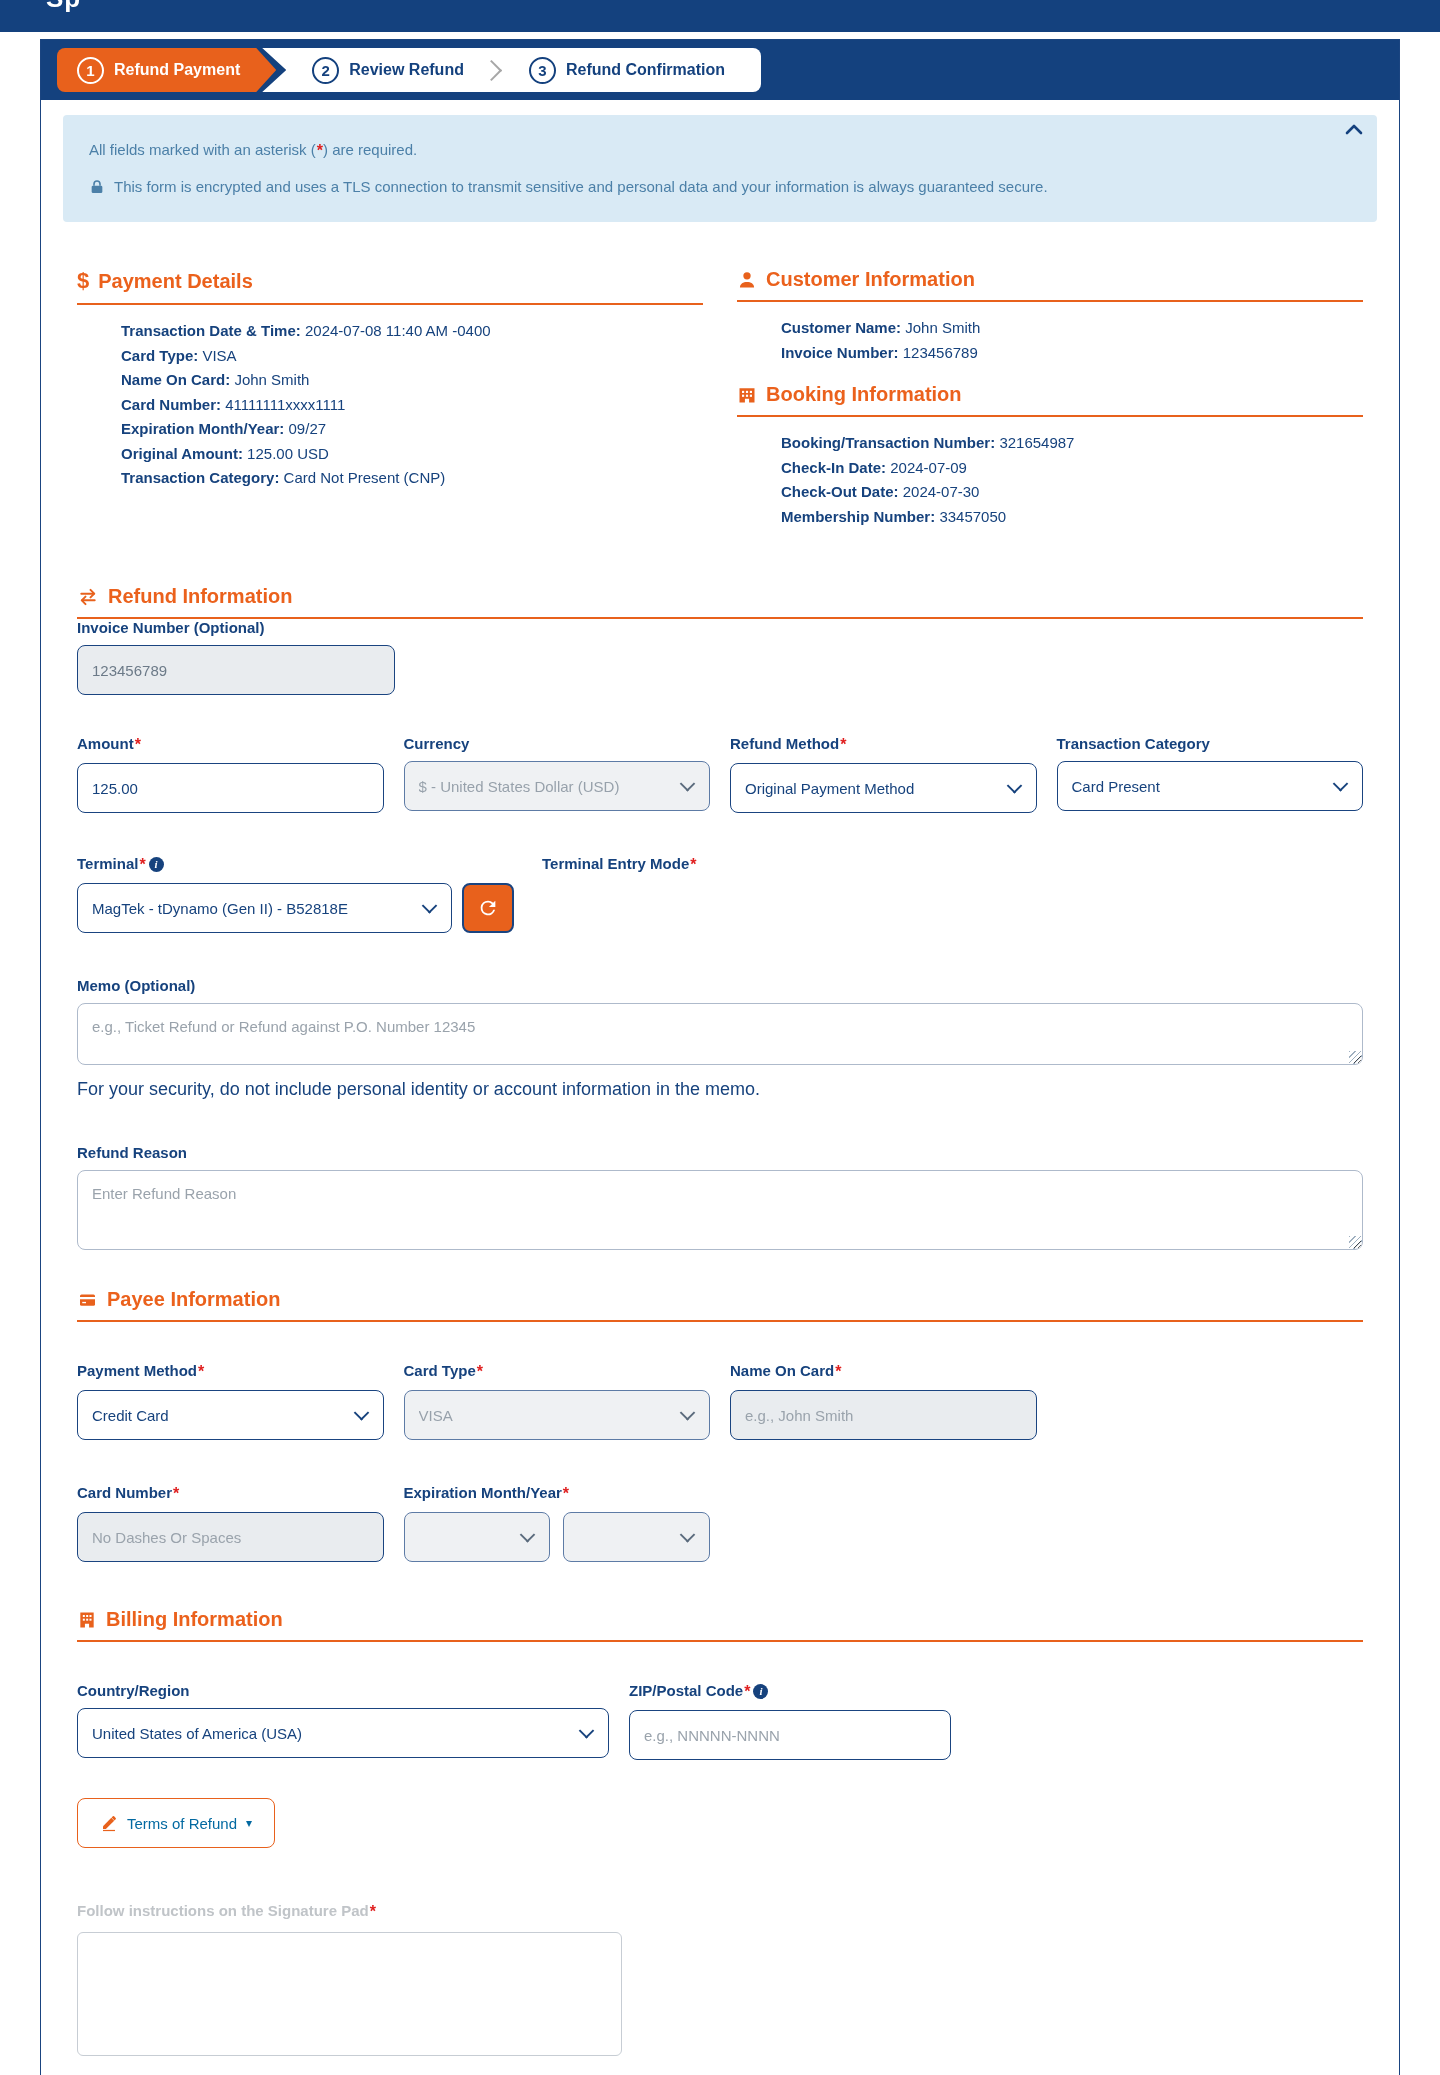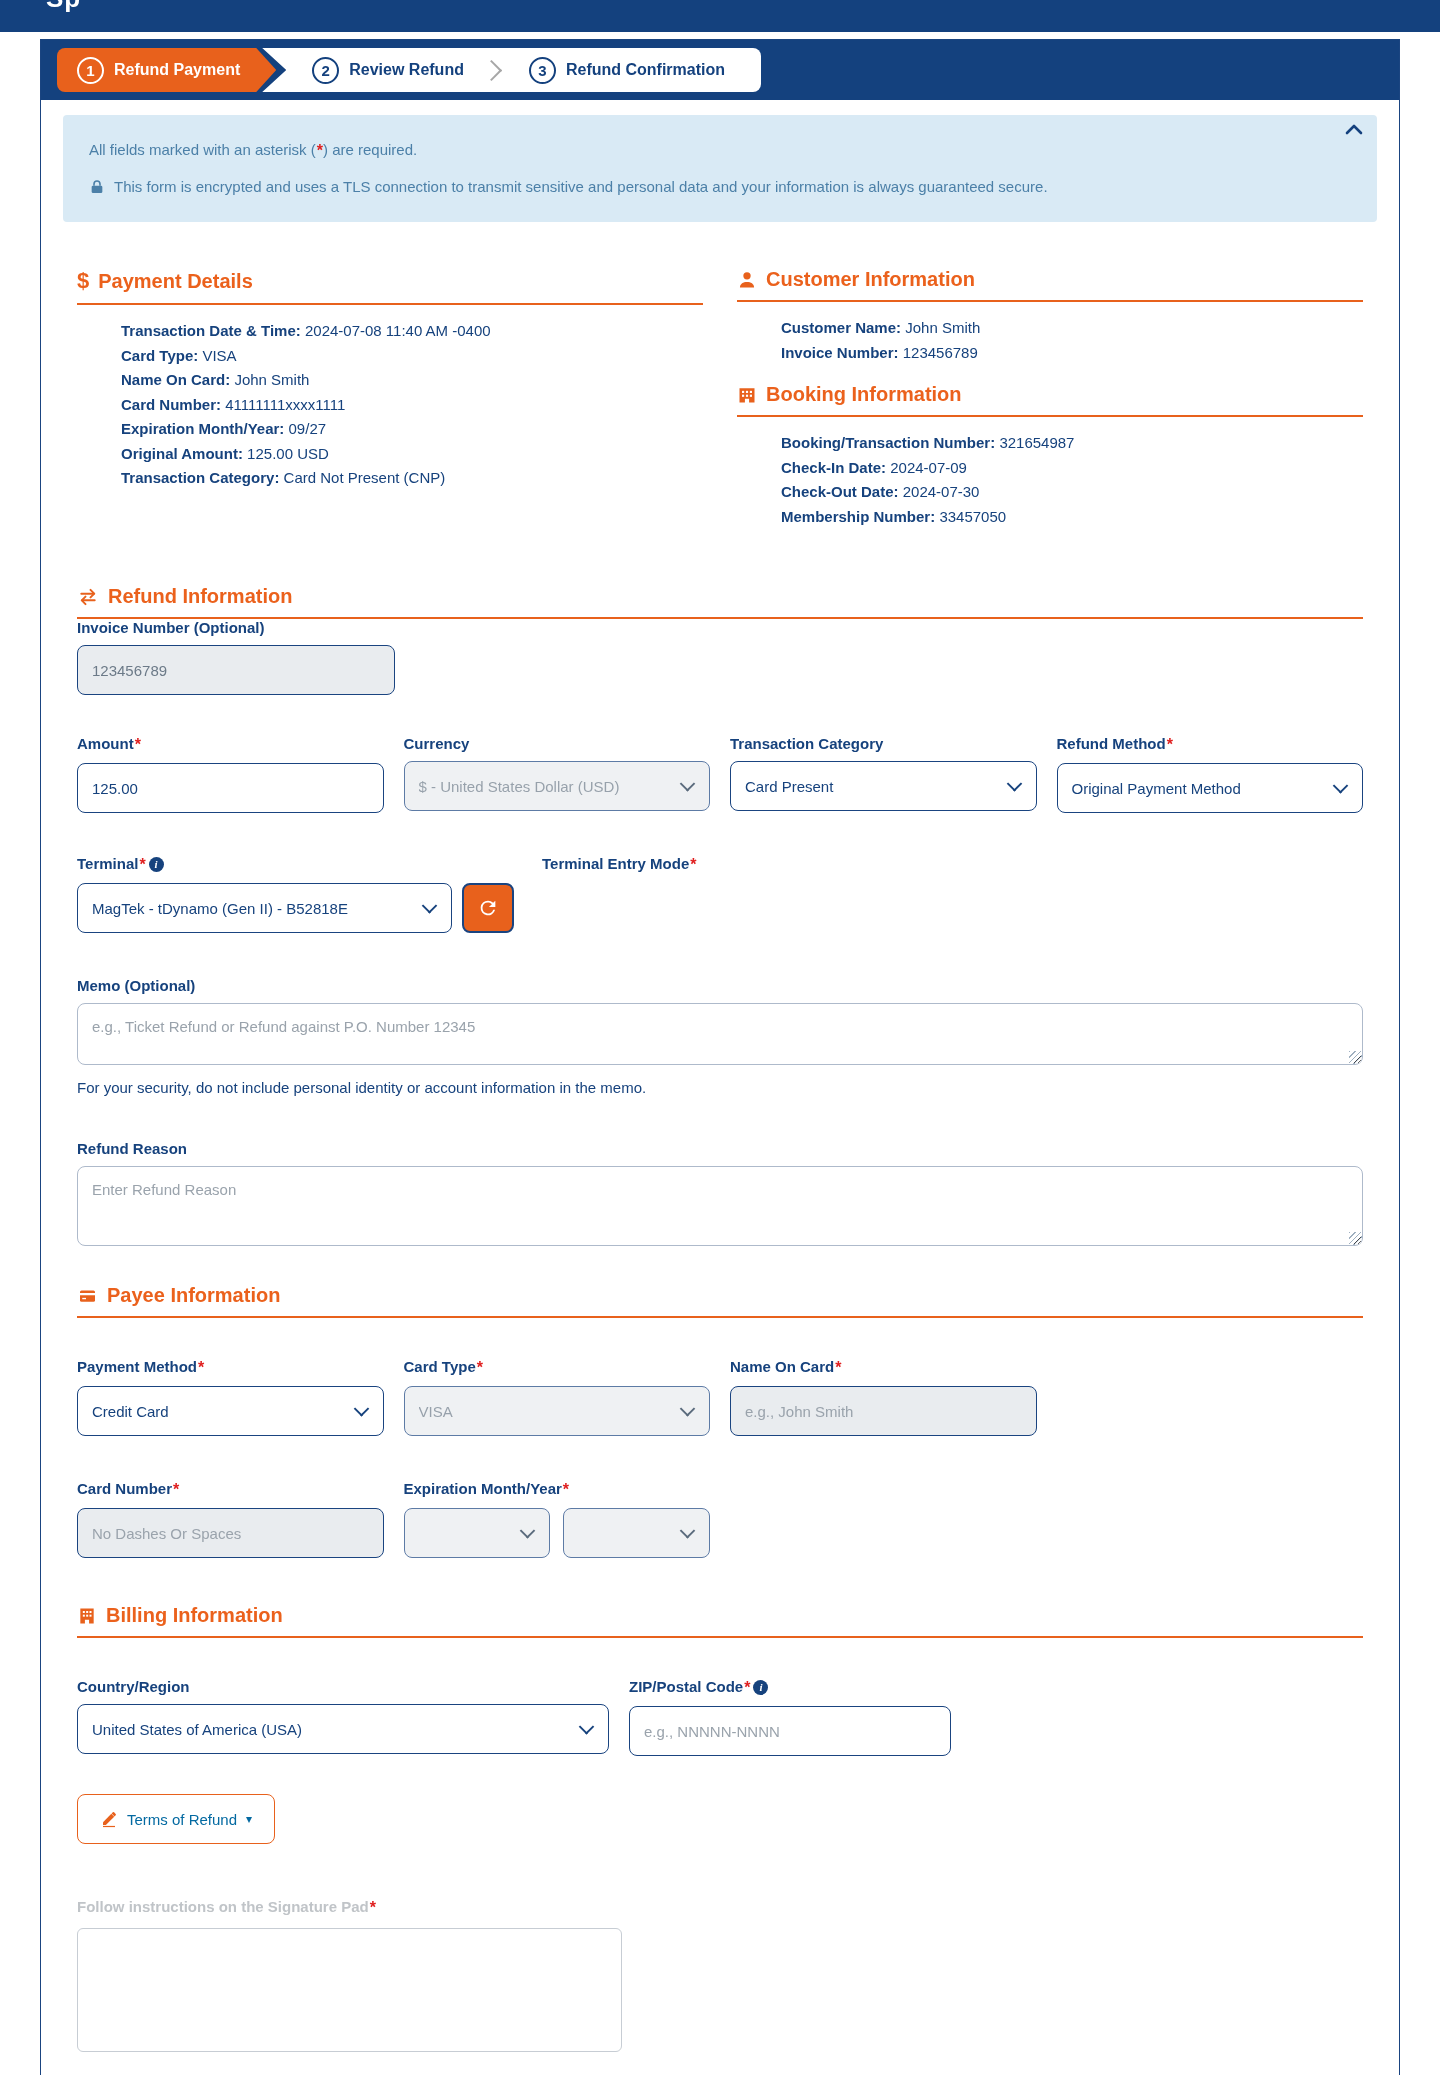--- a/index.html
+++ b/index.html
@@ -56,21 +56,21 @@
         background-image:repeating-linear-gradient(135deg, #9FB0C0 0 1px, transparent 1px 4px);
         background-size:13px 13px; background-position:bottom right; background-repeat:no-repeat; }
   .field-invoice { width:318px; }
   .row4 { display:grid; grid-template-columns:repeat(4,1fr); gap:20px; margin-top:40px; }
   .trow { display:flex; gap:28px; margin-top:42px; }
   .tpair { display:flex; gap:10px; align-items:flex-start; }
   .tsel { width:375px; }
   .iconbtn { width:52px; height:50px; flex:none; background:#E8611C; border:2px solid #1A4480; border-radius:8px;
              color:#fff; display:flex; align-items:center; justify-content:center; cursor:pointer; }
   .block { margin-top:44px; }
-  .helper { margin-top:10px; font-size:15px; }
+  .helper { margin-top:10px; font-size:18px; }
   .block-reason { margin-top:44px; }
   .sec-payee { margin-top:34px; }
   .sec-billing { margin-top:46px; }
   .exp { display:flex; gap:13px; }
   .exp .selwrap { flex:1; }
   .billrow { display:flex; gap:20px; margin-top:40px; }
   .country { width:532px; }
   .zip { width:322px; }
   .terms-btn { margin-top:38px; height:50px; padding:0 22px; background:#fff; border:1px solid #E8611C; border-radius:8px;
                color:#0369a1; font-size:15px; display:inline-flex; align-items:center; gap:9px; cursor:pointer; font-family:inherit; }
@@ -201,26 +201,26 @@
       <div class="row4">
         <div>
           <label class="flabel"><span>Amount</span><span class="req">*</span></label>
           <input class="ctrl" value="125.00" style="">
         </div>
         <div>
           <label class="flabel">Currency</label>
           <span class="selwrap disw"><select class="ctrl" disabled=""><option>$ - United States Dollar (USD)</option></select></span>
         </div>
         <div>
+          <label class="flabel"><span>Refund Method</span><span class="req">*</span></label>
+          <span class="selwrap"><select class="ctrl"><option>Original Payment Method</option></select></span>
+        </div>
+        <div>
           <label class="flabel">Transaction Category</label>
           <span class="selwrap"><select class="ctrl"><option>Card Present</option></select></span>
-        </div>
-        <div>
-          <label class="flabel"><span>Refund Method</span><span class="req">*</span></label>
-          <span class="selwrap"><select class="ctrl"><option>Original Payment Method</option></select></span>
         </div>
       </div>
 
       <div class="trow">
         <div>
           <label class="flabel"><span>Terminal</span><span class="req">*</span><span class="info-i">i</span></label>
           <div class="tpair">
             <span class="selwrap tsel"><select class="ctrl"><option>MagTek - tDynamo (Gen II) - B52818E</option></select></span>
             <button class="iconbtn">
               <svg width="22" height="22" viewBox="0 0 24 24" fill="#fff">

